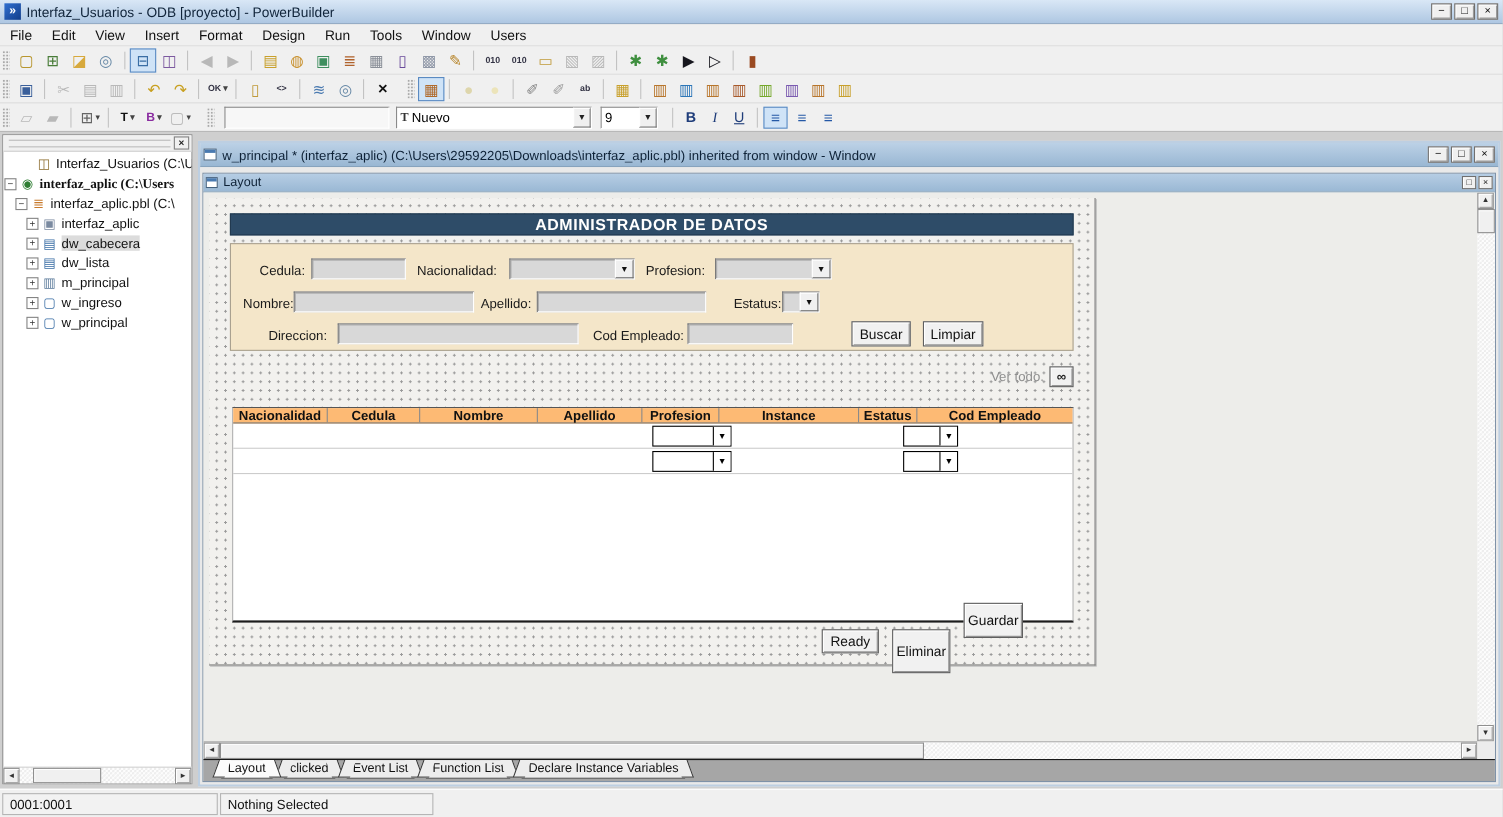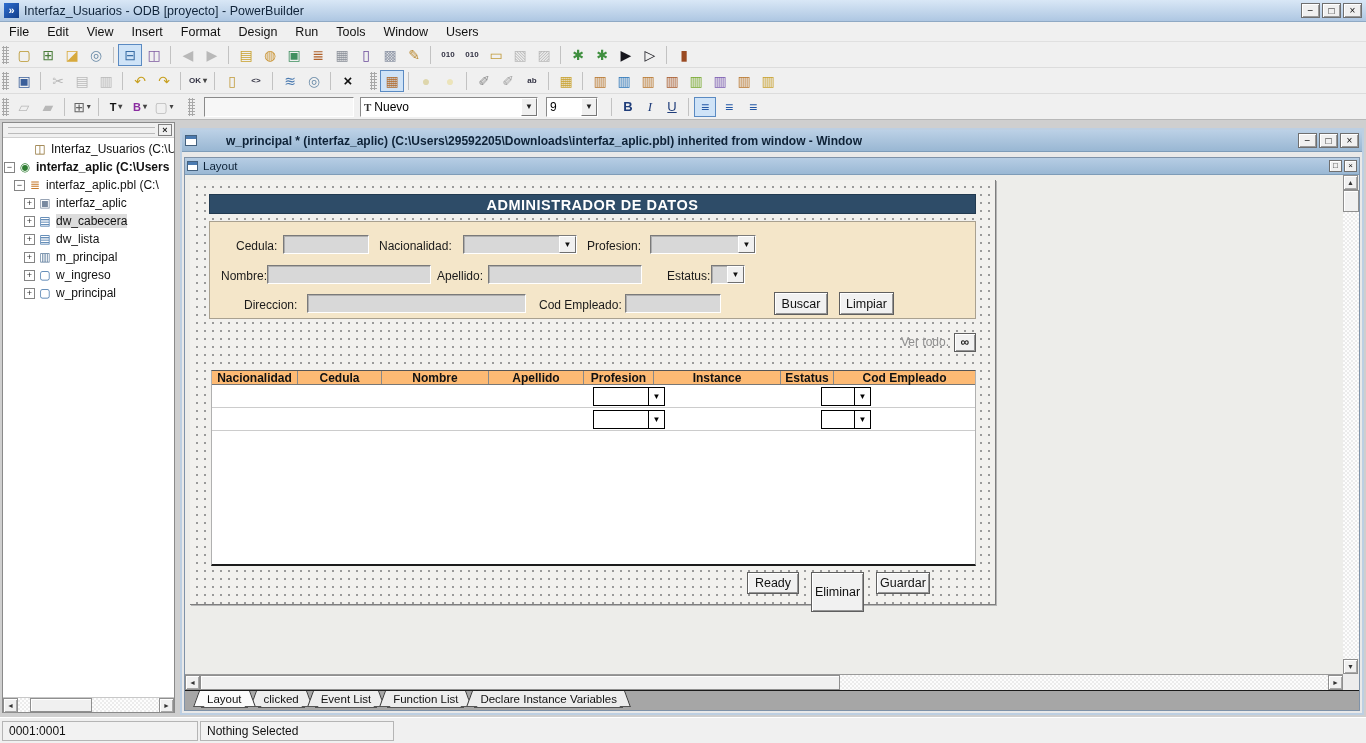--- a/index.html
+++ b/index.html
@@ -59,21 +59,21 @@
   .treepanel { position:absolute; left:2px; top:2px; width:173px; bottom:4px;
     background:#fff; border:1px solid #8a8a8a; display:flex; flex-direction:column; }
   .treebar { height:15px; background:#f0f0f0; border-bottom:1px solid #d0d0d0; display:flex; align-items:center; padding:0 2px; }
   .treebar .lines { flex:1; height:7px; border-top:1px solid #bbb; border-bottom:1px solid #bbb; margin:0 3px; }
   .treebar .xbtn { width:14px; height:12px; background:#f0f0f0; border:1px solid #808080;
     font-size:9px; line-height:10px; text-align:center; font-weight:bold; color:#222; }
   .treelist { flex:1; overflow:hidden; padding-top:2px; }
   .trow { height:18px; display:flex; align-items:center; white-space:nowrap; font-size:12px; color:#111; }
   .trow.lvl0 { padding-left:16px; } .trow.lvl1 { padding-left:1px; }
   .trow.lvl2 { padding-left:11px; } .trow.lvl3 { padding-left:21px; }
-  .trow.bold .tlabel { font-weight:bold; }
+  .trow.bold .tlabel { font-weight:bold;font-family:Liberation Serif, serif; }
   .trow.selected .tlabel { background:#dcdcdc; }
   .exp { width:11px; height:11px; min-width:11px; border:1px solid #848484; background:#fff;
     font-size:9px; line-height:9px; text-align:center; color:#333; margin-right:3px; }
   .exp.none { border:none; background:transparent; }
   .ticon { width:14px; min-width:14px; text-align:center; font-size:12px; margin-right:4px; }
   .tscroll { height:15px; border-top:1px solid #c8c8c8; background:#fafafa; display:flex; align-items:center; }
   .sb-btn { width:15px; height:15px; min-width:15px; background:#f0f0f0; border:1px solid #8f8f8f;
     box-shadow:inset 1px 1px 0 #fff, inset -1px -1px 0 #a8a8a8; font-size:7px;
     display:flex; align-items:center; justify-content:center; color:#333; }
   .sb-track { flex:1; height:100%; background:#fdfdfd;
@@ -82,21 +82,21 @@
     background-size:4px 4px; background-position:0 0,2px 2px; position:relative; }
   .sb-thumb { position:absolute; background:#f0f0f0; border:1px solid #8f8f8f; box-shadow:inset 1px 1px 0 #fff; }
 
   
   .mdi { position:absolute; left:180px; top:8px; right:2px; bottom:2px;
     border:2px solid #bdcfe2; background:#e9e9e9; }
   .mdititle { height:22px; background:linear-gradient(#bcd1e6,#99b7d3); display:flex; align-items:center; padding:0 3px;
     border-bottom:1px solid #7e9cb8; }
   .winicon { width:12px; height:11px; background:#fff; border:1px solid #44617e; margin-right:5px; position:relative; }
   .winicon::before { content:""; position:absolute; left:0; right:0; top:0; height:3px; background:#4a7ab0; }
-  .mdititle .ttext { font-size:12px; color:#0e2237; font-weight:bold; overflow:hidden; white-space:nowrap;margin-left:24px; }
+  .mdititle .ttext { font-size:12px; color:#0e2237; font-weight:normal; overflow:hidden; white-space:nowrap; }
   .mdibody { position:absolute; left:0; right:0; top:22px; bottom:0; background:#e9e9e9; padding:5px 2px 2px 2px; }
 
   
   .layoutwin { width:100%; height:100%; border:1px solid #7f92a8; background:#ededea;
     display:flex; flex-direction:column; }
   .laytitle { height:17px; background:linear-gradient(#b6cde4,#9ab8d4); display:flex; align-items:center;
     padding:0 2px; border-bottom:1px solid #7e9cb8; }
   .laytitle .ttext { font-size:11.5px; color:#0e2237; }
   .laybtn-sm { width:13px; height:12px; background:#f0f0f0; border:1px solid #6f6f6f;
     box-shadow:inset 1px 1px 0 #fff; font-size:8px; line-height:10px; text-align:center; color:#111; }
@@ -463,21 +463,21 @@
                     <span class="cbtn">▼</span>
                   </span>
                 <span class="wcombo" style="left:609px;width:50px">
                     <span class="cbtn">▼</span>
                   </span>
               </div>
             </div>
 
             <span class="btn3d" style="left:557px;top:392px;width:52px;height:22px">Ready</span>
             <span class="btn3d" style="left:621px;top:392px;width:53px;height:40px">Eliminar</span>
-            <span class="btn3d" style="left:686px;top:392px;width:54px;height:22px">Guardar</span>
+            <span class="btn3d" style="left:686px;top:368px;width:54px;height:32px">Guardar</span>
           </div>
 
           <div class="vscroll">
             <span class="sb-btn">▲</span>
             <span class="sb-track" style="flex:1">
               <span class="sb-thumb" style="left:0;right:0;top:0;height:22px"></span>
             </span>
             <span class="sb-btn">▼</span>
           </div>
           <div class="hscroll">

